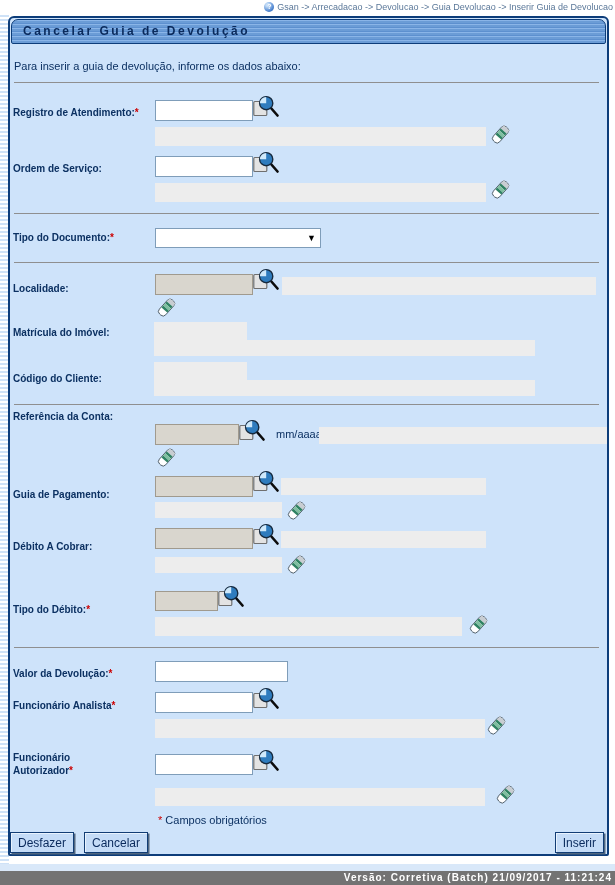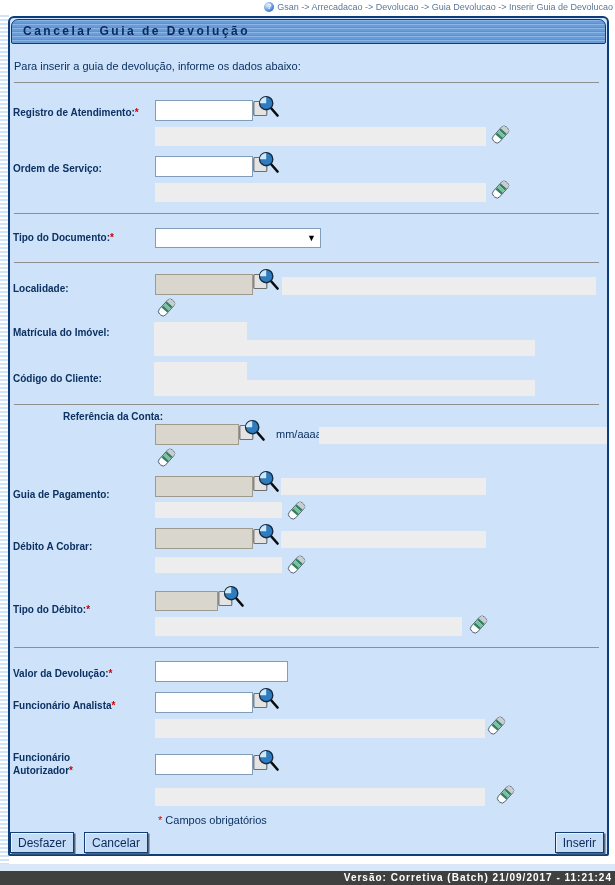--- a/index.html
+++ b/index.html
@@ -78,21 +78,21 @@
     position:absolute; height:21px; padding:0 7px;
     background:#c5dcf7; color:#0a2a5c; font-size:12px;
     border:1px solid #123d75;
     box-shadow: 1.5px 1.5px 0 #51677f, inset 1px 1px 0 #e9f3fd;
     font-family:"Liberation Sans", sans-serif; cursor:pointer;
   }
   .note { position:absolute; font-size:11px; color:#0c3162; }
   .gapband { position:absolute; left:0; top:864px; width:615px; height:7px; background:#d9e8f9; }
   .footer {
     position:absolute; left:0; top:871px; width:615px; height:14px;
-    background:#404040; color:#ffffff;
+    background:#737373; color:#ffffff;
     font-size:10px; font-weight:bold; letter-spacing:1px;
     text-align:right; line-height:14px; padding-right:3px;
     white-space:nowrap;
   }
 </style>
 </head>
 <body>
 
 <svg width="0" height="0" style="position:absolute">
   <defs>
@@ -170,21 +170,21 @@
   <div class="lbl" style="left:3px; top:308px; width:150px;"><span>Matrícula do Imóvel:</span></div>
   <div class="disp" style="left:144px; top:304px; width:93px; height:18px;"></div>
   <div class="disp" style="left:144px; top:322px; width:381px; height:16px;"></div>
 
   <div class="lbl" style="left:3px; top:354px; width:150px;"><span>Código do Cliente:</span></div>
   <div class="disp" style="left:144px; top:344px; width:93px; height:18px;"></div>
   <div class="disp" style="left:144px; top:362px; width:381px; height:16px;"></div>
 
   <div class="sep" style="left:4px; top:386px;"></div>
 
-  <div class="lbl" style="left:3px; top:392px; width:150px;text-align:right;"><span>Referência da Conta:</span></div>
+  <div class="lbl" style="left:3px; top:392px; width:150px;"><span>Referência da Conta:</span></div>
   <input class="inp inp-dis" style="left: 145px; top: 406px; width: 84px;" disabled="" value="">
   <button class="icon-btn" style="left:229px; top:401px;"><svg width="26" height="27">
         <use href="#mag-icon"></use>
       </svg></button>
   <span class="hint" style="left:258px; top:410px; font-weight:normal;">mm/aaaa</span>
   <div class="disp" style="left:309px; top:409px; width:288px; height:17px;"></div>
   <button class="icon-btn" style="left:146px; top:429px;"><svg width="20" height="20">
         <use href="#erz-icon"></use>
       </svg></button>
 

